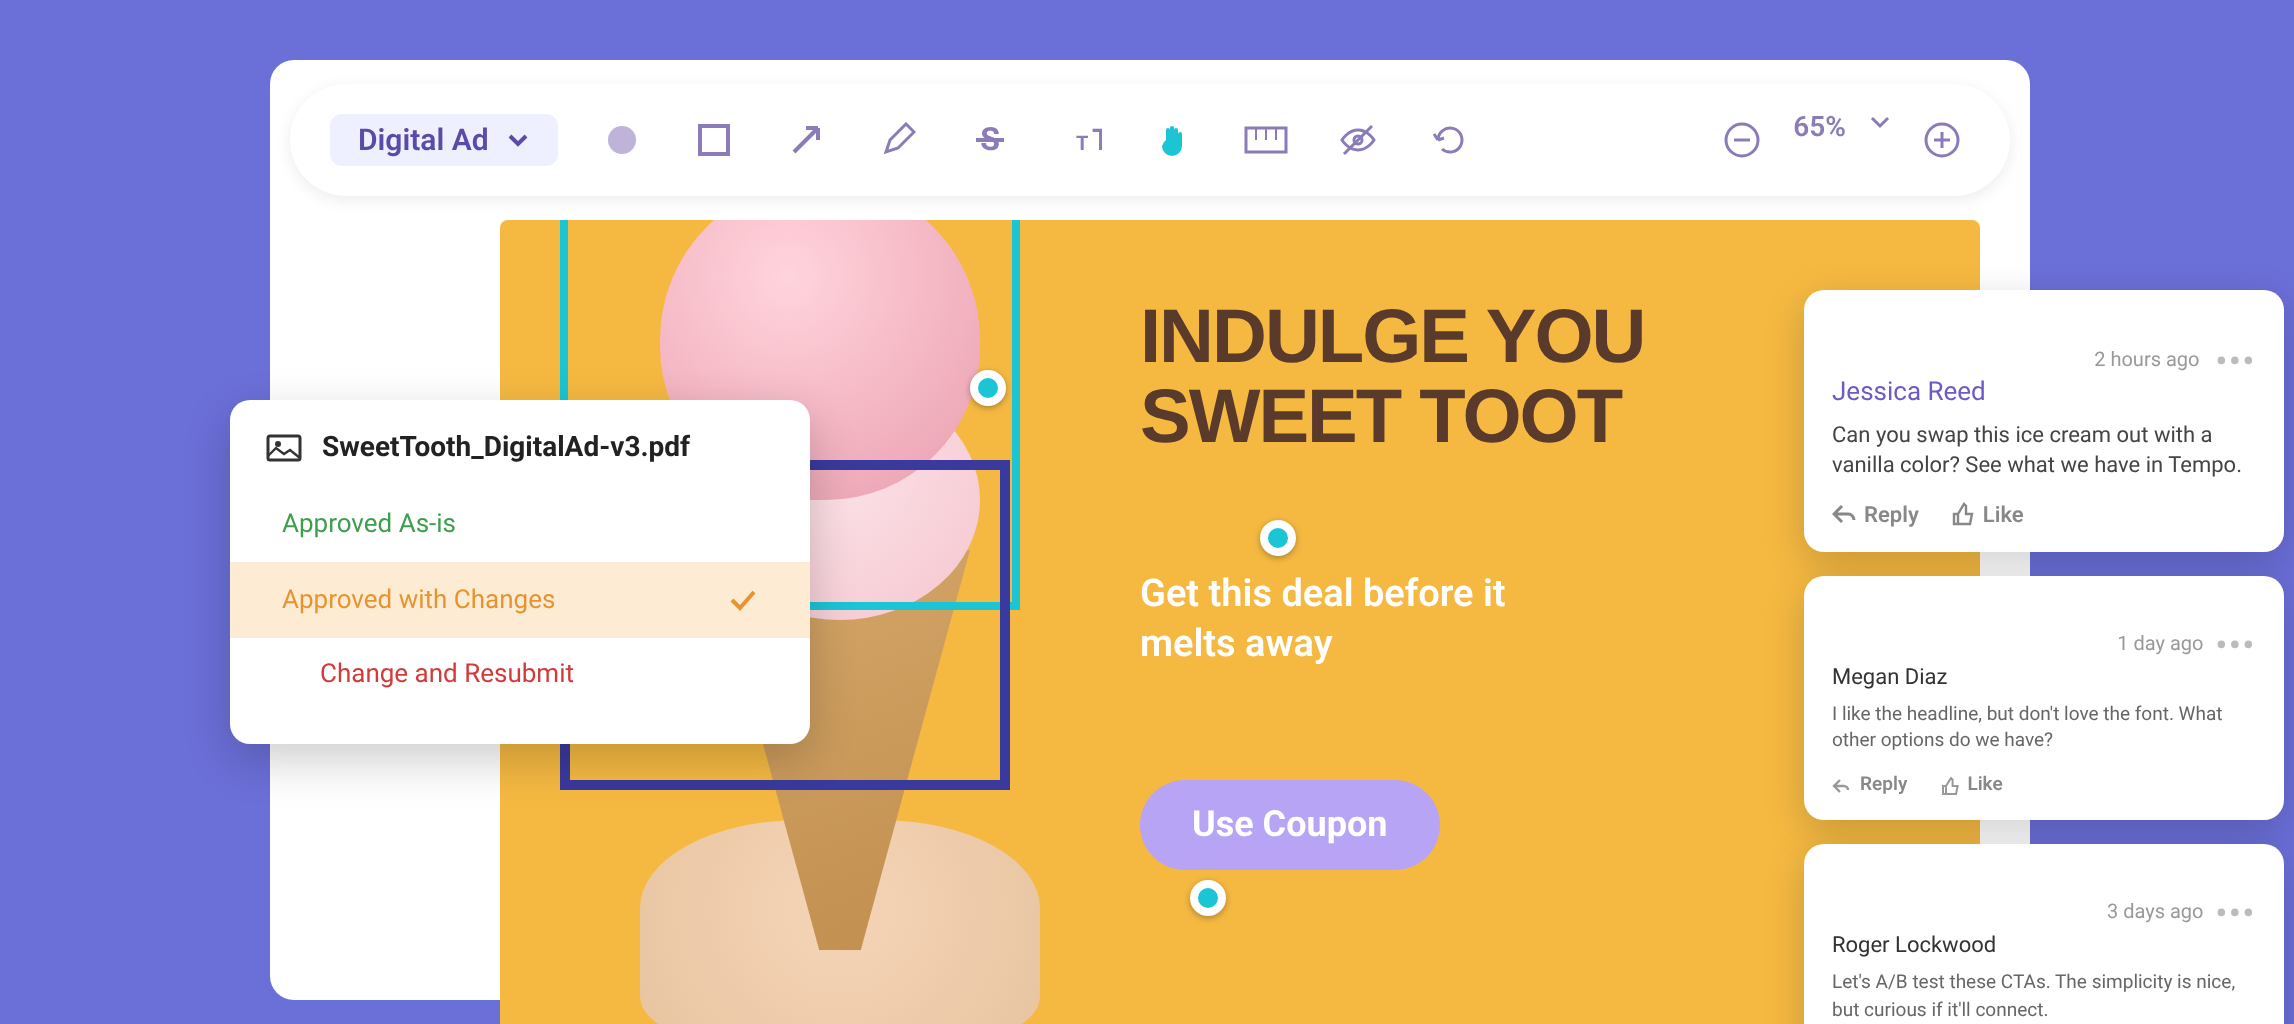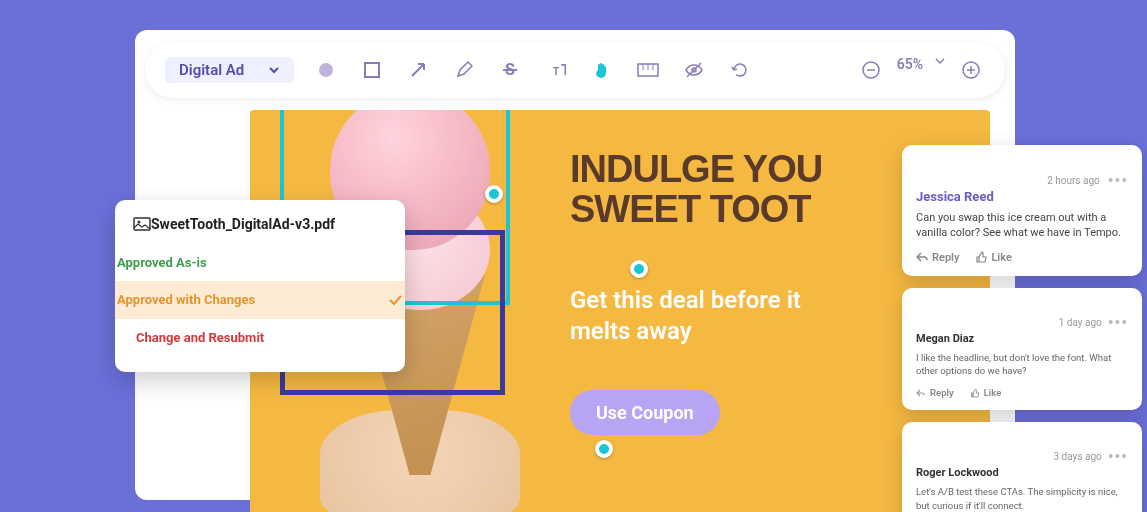--- a/index.html
+++ b/index.html
@@ -1,47 +1,47 @@
 <!DOCTYPE html>
 <html><head>
 <meta charset="utf-8">
 <style>
 * { margin:0; padding:0; box-sizing:border-box; }
 body { font-family:-apple-system,BlinkMacSystemFont,"Segoe UI",Roboto,sans-serif; width:1147px; height:512px; background:#6b6fd8; position:relative; overflow:hidden; }
 .stage { position:absolute; left:135px; top:30px; width:880px; height:470px; background:#fff; border-radius:12px; }
 .toolbar { position:absolute; left:145px; top:42px; width:860px; height:56px; background:#fff; border-radius:28px; display:flex; align-items:center; padding:0 20px; gap:18px; box-shadow:0 2px 8px rgba(0,0,0,.08); z-index:10; }
-.dropdown { background:#eef0ff; border-radius:6px; padding:4px 14px; display:flex; align-items:center; gap:24px; cursor:pointer; }
+.dropdown { background:#eef0ff; border-radius:6px; padding:4px 14px; display:flex; align-items:center; gap:9px; cursor:pointer; }
 .dropdown span { color:#5a4ba8; font-weight:600; font-size:15px; }
 .tool { width:28px; height:28px; display:flex; align-items:center; justify-content:center; color:#8b7bb8; cursor:pointer; }
 .tool.active { color:#1bc5d4; }
 .zoom { display:flex; align-items:flex-start; gap:12px; margin-left:auto; color:#8b7bb8; }
 .zoom-val { font-weight:600; font-size:14px; }
 .canvas { position:absolute; left:250px; top:110px; width:740px; height:424px; background:#f5b942; border-radius:4px; overflow:hidden; }
 .cone-area { position:absolute; left:30px; top:0; width:260px; height:400px; }
 .scoop { position:absolute; left:50px; top:-20px; width:160px; height:160px; background:radial-gradient(circle at 40% 30%,#ffd4dc,#f5b8c5,#e89eae); border-radius:50% 50% 48% 48%; }
 .scoop2 { position:absolute; left:70px; top:80px; width:140px; height:120px; background:radial-gradient(circle at 40% 30%,#fde6ea,#f5c5cf); border-radius:50%; }
 .cone { position:absolute; left:75px; top:165px; width:130px; height:200px; background:linear-gradient(160deg,#d4a668,#c18f4f); clip-path:polygon(0 0,100% 0,58% 100%,42% 100%); }
 .hand { position:absolute; left:40px; top:300px; width:200px; height:110px; background:radial-gradient(circle at 50% 40%,#f5d5b8,#e8c4a0); border-radius:40% 40% 20% 20%; }
 .sel-box { position:absolute; border:4px solid #1bc5d4; }
 .sel-cyan { left:30px; top:-5px; width:230px; height:200px; }
 .sel-blue { left:30px; top:120px; width:225px; height:165px; border:5px solid #3a3a9e; }
 .pin { position:absolute; width:18px; height:18px; background:#1bc5d4; border:4px solid #fff; border-radius:50%; box-shadow:0 1px 3px rgba(0,0,0,.3); }
 .headline { position:absolute; left:320px; top:40px; font-size:38px; font-weight:800; line-height:1.05; color:#5a3a2a; letter-spacing:-1px; font-family:Impact,sans-serif; }
-.subhead { position:absolute; left:320px; top:175px; font-size:24px; font-weight:600; color:#fff; line-height:1.3; }
+.subhead { position:absolute; left:320px; top:175px; font-size:19px; font-weight:600; color:#fff; line-height:1.3; }
 .cta { position:absolute; left:320px; top:280px; background:#b7a4f5; color:#fff; font-weight:700; font-size:18px; padding:12px 26px; border-radius:24px; }
 .approval { position:absolute; left:115px; top:200px; width:290px; background:#fff; border-radius:10px; box-shadow:0 8px 24px rgba(0,0,0,.2); z-index:20; padding:16px 0; }
-.approval-title { display:flex; align-items:center; padding:0 18px 12px; font-weight:700; font-size:14px; color:#222; }
-.approval-opt { padding:11px 2px; font-size:13px; font-weight:700; display:flex; align-items:flex-start; justify-content:space-between; }
+.approval-title { display:flex; align-items:center; gap:10px; padding:0 18px 12px; font-weight:700; font-size:14px; color:#222; }
+.approval-opt { padding:11px 26px; font-size:13px; font-weight:400; display:flex; align-items:flex-end; justify-content:space-between; }
 .opt-green { color:#3d9e4d; }
 .opt-orange { color:#e5942f; background:#fdecd3; }
 .opt-red { color:#d33a3a;margin-left:19px; }
 .comments { position:absolute; right:5px; top:145px; width:240px; z-index:20; }
 .comment { background:#fff; border-radius:10px; box-shadow:0 6px 20px rgba(0,0,0,.18); padding:12px 14px; margin-bottom:12px; }
 .c-head { display:flex; align-items:center; justify-content:space-between; margin-bottom:6px; }
-.c-name { font-weight:700; font-size:13px; color:#6b5bc5;margin-top:32px; }
+.c-name { font-weight:400; font-size:13px; color:#6b5bc5;margin-top:32px; }
 .c-time { font-size:10px; color:#999;text-align:center; }
 .c-dots { color:#bbb; font-weight:700; letter-spacing:1px; }
 .c-body { font-size:11px; color:#444; line-height:1.4; margin-bottom:10px; }
 .c-actions { display:flex; gap:16px; font-size:11px; color:#888; font-weight:600; }
 .c-actions span { display:flex; align-items:center; gap:4px; }
 .small .c-name { font-size:11px; color:#333; }
 .small .c-body { font-size:9.5px; color:#666; }
 .small .c-actions { font-size:9.5px; }
 svg { display:block; }
 </style>

